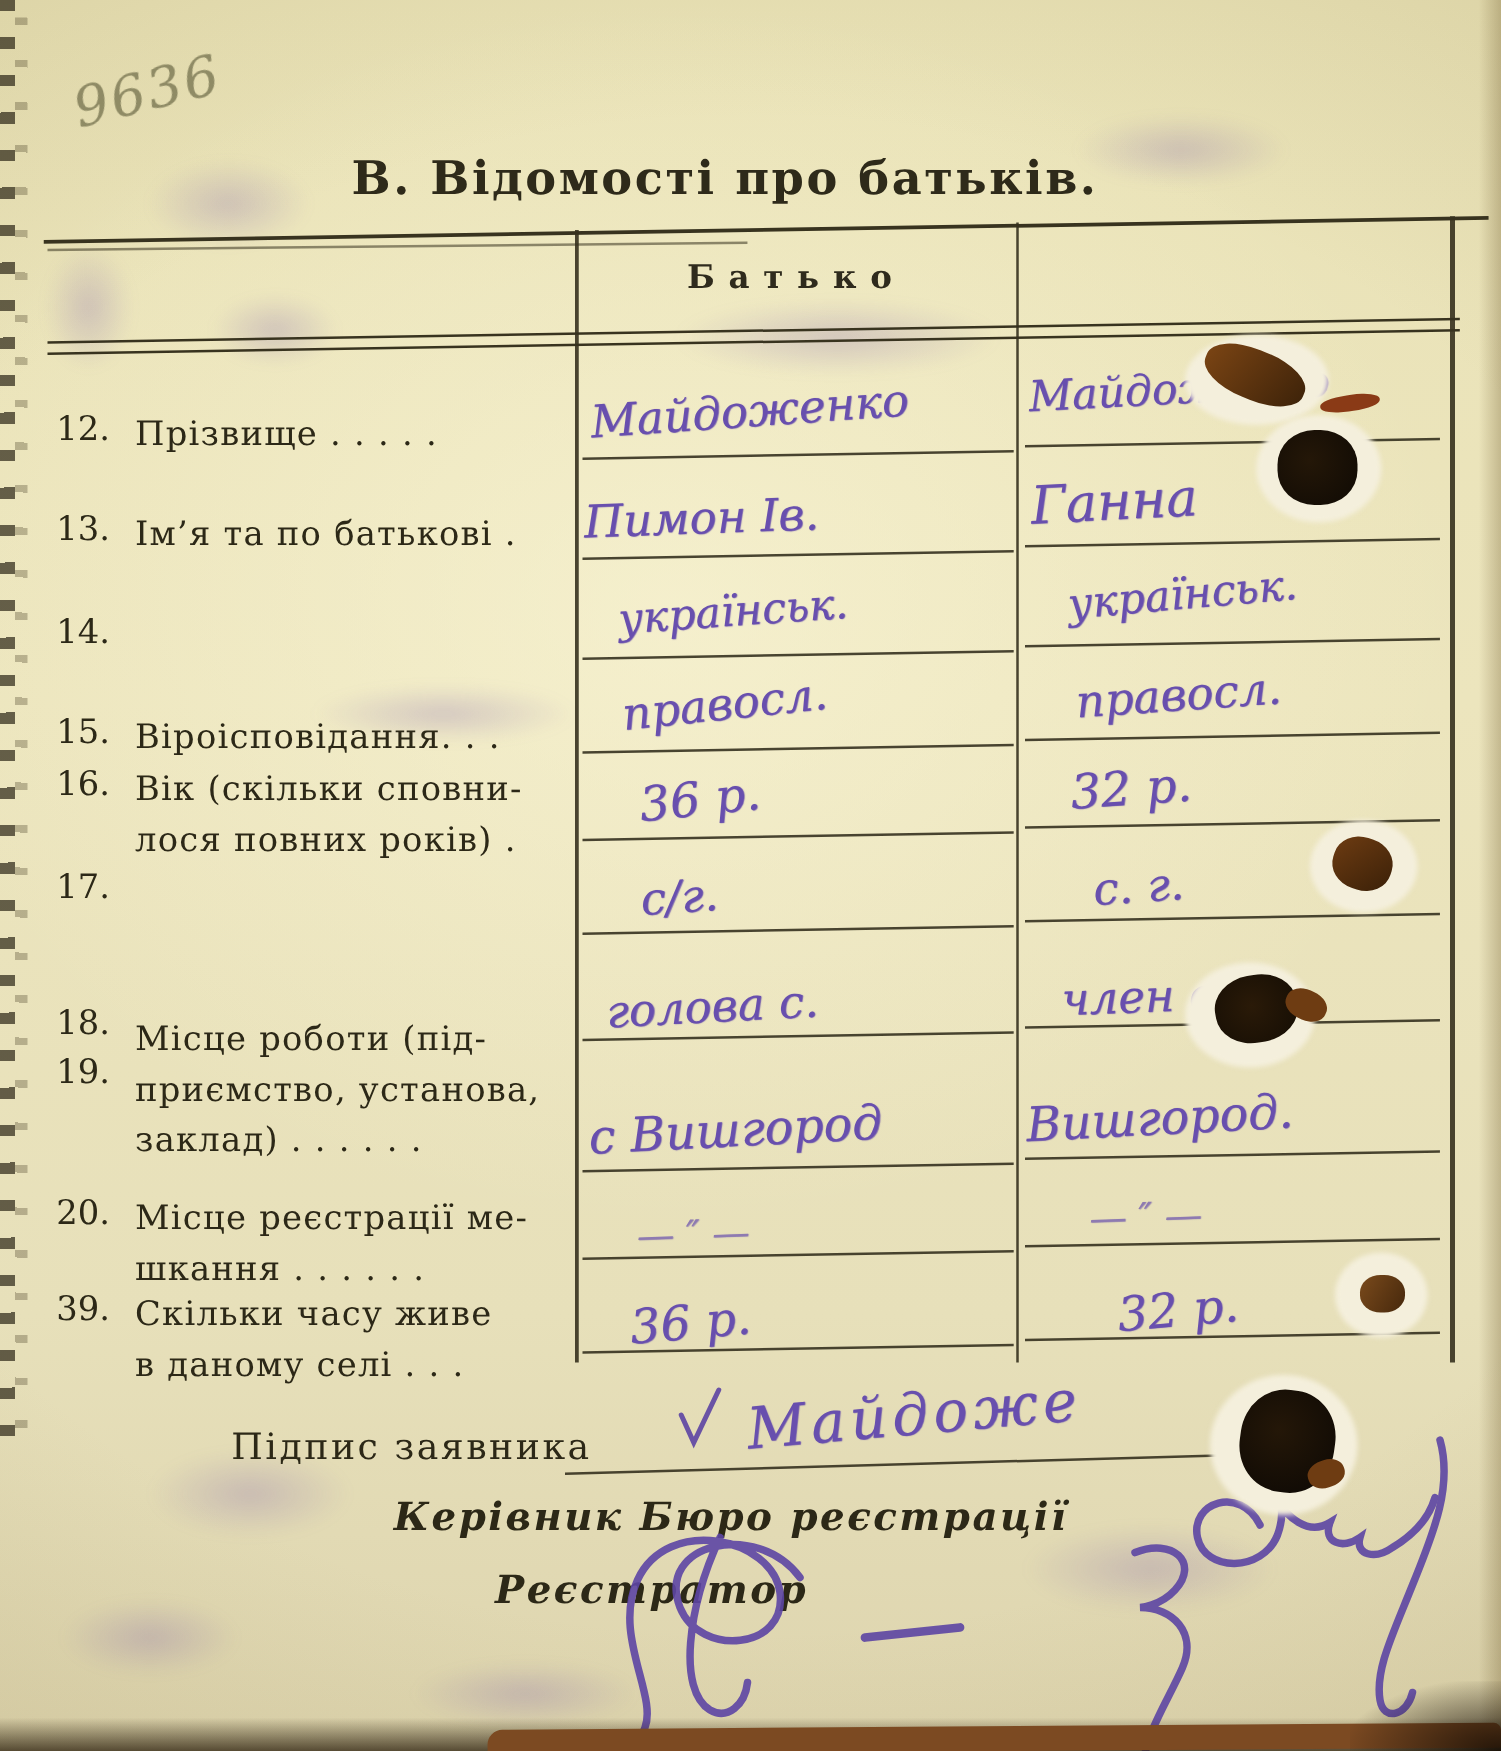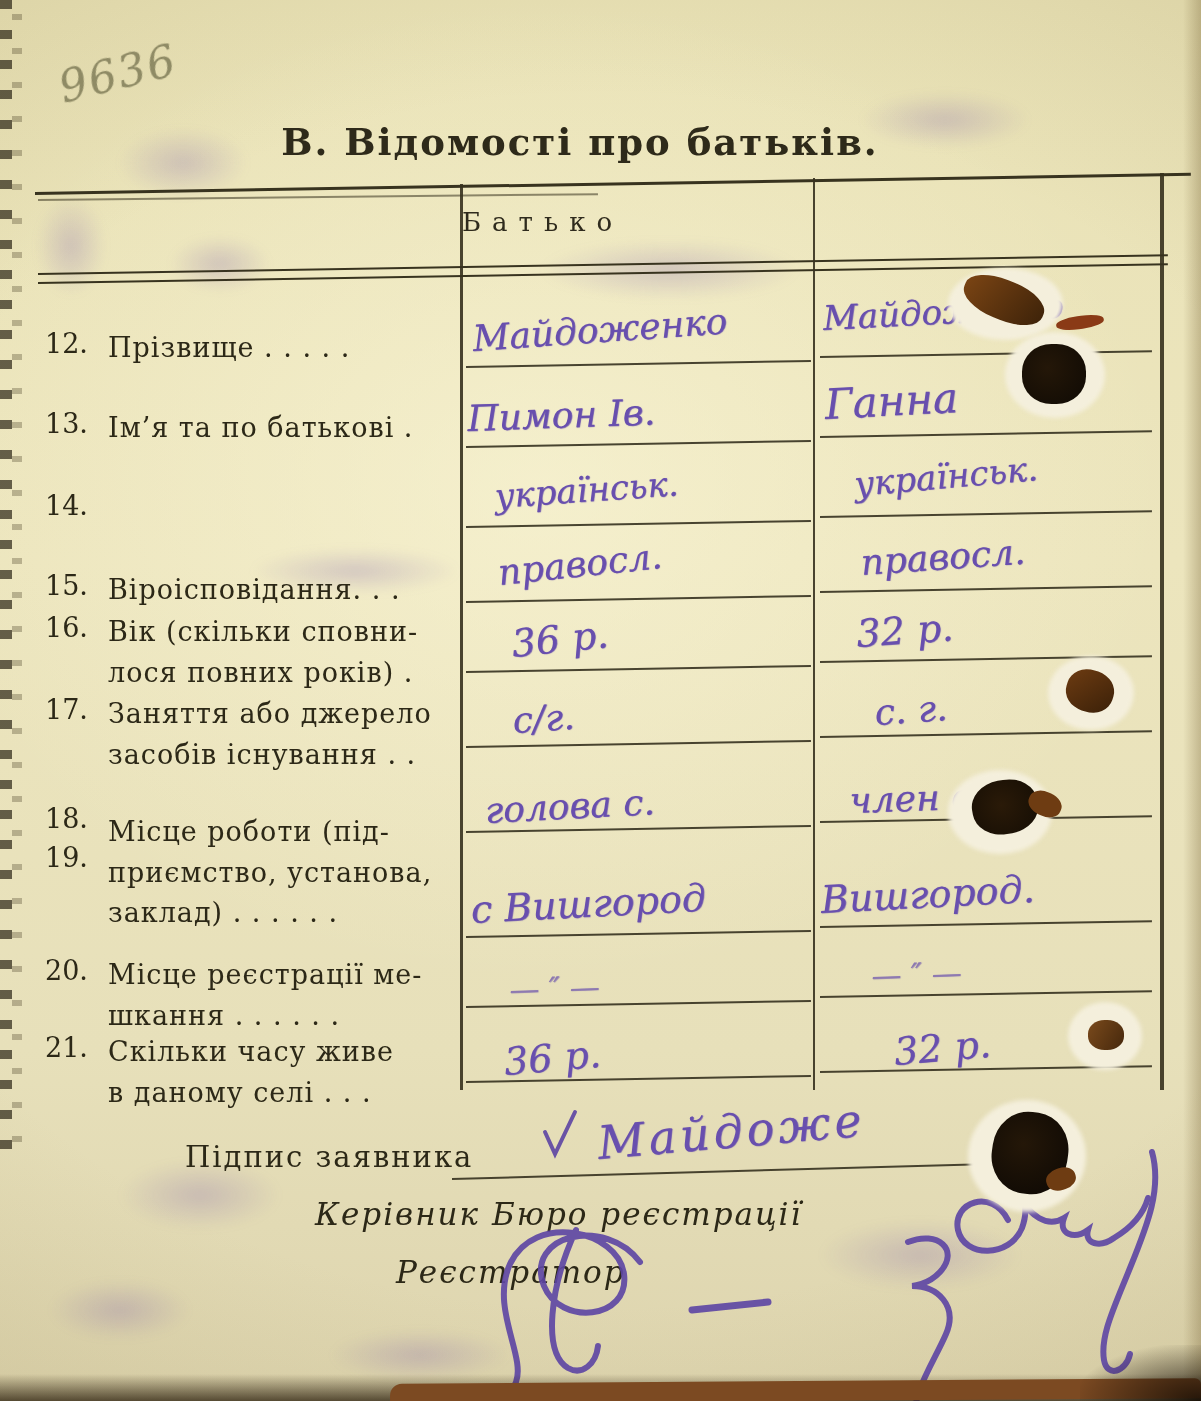--- a/index.html
+++ b/index.html
@@ -19,25 +19,25 @@
       repeating-linear-gradient(181deg, rgba(60,50,26,.35) 0 6px, rgba(0,0,0,0) 6px 34px) 12px 14px/10px 100% no-repeat;
     filter:blur(.4px);opacity:.85;}
   .edge-right{position:absolute;right:0;top:0;width:18px;height:100%;
     background:linear-gradient(270deg, rgba(120,100,55,.35), rgba(0,0,0,0));}
   
   .pencil{position:absolute;left:58px;top:48px;font-size:44px;font-style:italic;
     color:rgba(128,124,88,.85);transform:rotate(-14deg);filter:blur(.5px);letter-spacing:2px;}
   
   .title{position:absolute;left:160px;top:120px;width:840px;text-align:center;
     font-weight:bold;font-size:37px;letter-spacing:2px;color:#2e2a1a;}
-  .col-header{position:absolute;font-size:26px;letter-spacing:11px;color:#2f2b1d;text-align:left;}
+  .col-header{position:absolute;font-size:26px;letter-spacing:11px;color:#2f2b1d;text-align:center;font-weight:bold;}
   .row-num{position:absolute;font-size:27px;color:#2c2817;}
   .row-label{position:absolute;font-size:27px;line-height:1.5;color:#2c2817;white-space:pre-line;letter-spacing:1px;}
   .foot-label{position:absolute;font-size:29px;color:#2c2817;letter-spacing:2px;text-align:center;}
-  .foot-italic{position:absolute;font-size:31px;font-style:italic;color:#2c2817;letter-spacing:2px;}
+  .foot-italic{position:absolute;font-size:31px;font-style:italic;color:#2c2817;letter-spacing:2px;font-weight:bold;}
   
   .rule{position:absolute;background:#38331f;transform-origin:left center;}
   .uline{position:absolute;height:2px;background:#35311f;transform:rotate(-1deg);transform-origin:left center;opacity:.9;}
   .vline{position:absolute;width:3px;background:#36311e;opacity:.9;}
   
   .hw{position:absolute;font-style:italic;font-family:"DejaVu Serif",serif;color:#684fae;
     white-space:nowrap;transform-origin:left bottom;
     text-shadow:.6px .4px .8px rgba(98,72,168,.75);}
   
   .halo{position:absolute;background:#f4efdc;border-radius:50%;filter:blur(2px);}
@@ -90,31 +90,29 @@
   <div class="row-label" style="left:108px;top:328px">Прізвище   .  .  .  .  .</div>
   <div class="row-num" style="left:45px;top:408px">13.</div>
   <div class="row-label" style="left:108px;top:408px">Ім’я та по батькові .</div>
   <div class="row-num" style="left:45px;top:490px">14.</div>
   <div class="row-num" style="left:45px;top:570px">15.</div>
   <div class="row-label" style="left:108px;top:570px">Віроісповідання.  .  .</div>
   <div class="row-num" style="left:45px;top:612px">16.</div>
   <div class="row-label" style="left:108px;top:612px">Вік (скільки сповни-
 лося повних років) .</div>
   <div class="row-num" style="left:45px;top:694px">17.</div>
-  <div class="row-label" style="left:108px;top:694px">Заняття або джерело
-засобів існування .  .</div>
   <div class="row-num" style="left:45px;top:803px">18.</div>
   <div class="row-num" style="left:45px;top:842px">19.</div>
   <div class="row-label" style="left:108px;top:812px">Місце роботи (під-
 приємство, установа,
 заклад)   .  .  .  .  .  .</div>
   <div class="row-num" style="left:45px;top:955px">20.</div>
   <div class="row-label" style="left:108px;top:955px">Місце реєстрації ме-
 шкання   .  .  .  .  .  .</div>
-  <div class="row-num" style="left:45px;top:1032px">21.</div>
+  <div class="row-num" style="left:45px;top:1032px">39.</div>
   <div class="row-label" style="left:108px;top:1032px">Скільки часу живе
 в даному селі  .  .  .</div>
 
   <div class="uline" style="left:466px;top:366px;width:345px"></div>
   <div class="uline" style="left:820px;top:356px;width:332px"></div>
   <div class="uline" style="left:466px;top:446px;width:345px"></div>
   <div class="uline" style="left:820px;top:436px;width:332px"></div>
   <div class="uline" style="left:466px;top:526px;width:345px"></div>
   <div class="uline" style="left:820px;top:516px;width:332px"></div>
   <div class="uline" style="left:466px;top:601px;width:345px"></div>

